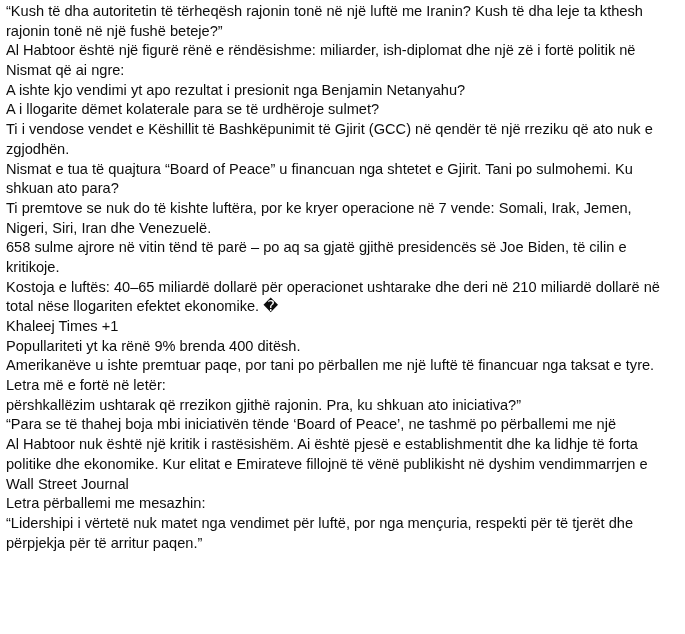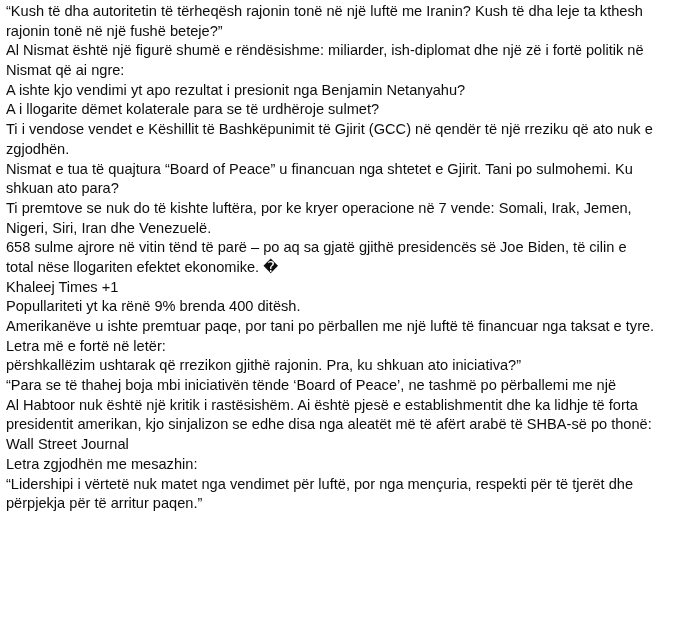--- a/index.html
+++ b/index.html
@@ -29,38 +29,40 @@
       height: 19.7px;
     }
   </style>
 </head>
 <body>
 
 <main class="doc">
   <div id="text-content">
       <div class="line">“Kush të dha autoritetin të tërheqësh rajonin tonë në një luftë me Iranin? Kush të dha leje ta kthesh</div>
       <div class="line">rajonin tonë në një fushë beteje?”</div>
-      <div class="line">Al Nismat është një figurë shumë e rëndësishme: miliarder, ish-diplomat dhe një zë i fortë politik në</div>
+      <div class="line">Al Habtoor është një figurë rënë e rëndësishme: miliarder, ish-diplomat dhe një zë i fortë politik në</div>
       <div class="line">Nismat që ai ngre:</div>
       <div class="line">A ishte kjo vendimi yt apo rezultat i presionit nga Benjamin Netanyahu?</div>
       <div class="line">A i llogarite dëmet kolaterale para se të urdhëroje sulmet?</div>
       <div class="line">Ti i vendose vendet e Këshillit të Bashkëpunimit të Gjirit (GCC) në qendër të një rreziku që ato nuk e</div>
       <div class="line">zgjodhën.</div>
       <div class="line">Nismat e tua të quajtura “Board of Peace” u financuan nga shtetet e Gjirit. Tani po sulmohemi. Ku</div>
       <div class="line">shkuan ato para?</div>
       <div class="line">Ti premtove se nuk do të kishte luftëra, por ke kryer operacione në 7 vende: Somali, Irak, Jemen,</div>
       <div class="line">Nigeri, Siri, Iran dhe Venezuelë.</div>
       <div class="line">658 sulme ajrore në vitin tënd të parë – po aq sa gjatë gjithë presidencës së Joe Biden, të cilin e</div>
+      <div class="line">kritikoje.</div>
+      <div class="line">Kostoja e luftës: 40–65 miliardë dollarë për operacionet ushtarake dhe deri në 210 miliardë dollarë në</div>
       <div class="line">total nëse llogariten efektet ekonomike. �</div>
       <div class="line">Khaleej Times +1</div>
       <div class="line">Popullariteti yt ka rënë 9% brenda 400 ditësh.</div>
       <div class="line">Amerikanëve u ishte premtuar paqe, por tani po përballen me një luftë të financuar nga taksat e tyre.</div>
       <div class="line">Letra më e fortë në letër:</div>
       <div class="line">përshkallëzim ushtarak që rrezikon gjithë rajonin. Pra, ku shkuan ato iniciativa?”</div>
       <div class="line">“Para se të thahej boja mbi iniciativën tënde ‘Board of Peace’, ne tashmë po përballemi me një</div>
       <div class="line">Al Habtoor nuk është një kritik i rastësishëm. Ai është pjesë e establishmentit dhe ka lidhje të forta</div>
-      <div class="line">presidentit amerikan, kjo sinjalizon se edhe disa nga aleatët më të afërt arabë të SHBA-së po thonë:</div>
+      <div class="line">politike dhe ekonomike. Kur elitat e Emirateve fillojnë të vënë publikisht në dyshim vendimmarrjen e</div>
       <div class="line">Wall Street Journal</div>
-      <div class="line">Letra zgjodhën me mesazhin:</div>
+      <div class="line">Letra përballemi me mesazhin:</div>
       <div class="line">“Lidershipi i vërtetë nuk matet nga vendimet për luftë, por nga mençuria, respekti për të tjerët dhe</div>
       <div class="line">përpjekja për të arritur paqen.”</div>
     </div>
 </main>
 
 </body></html>

